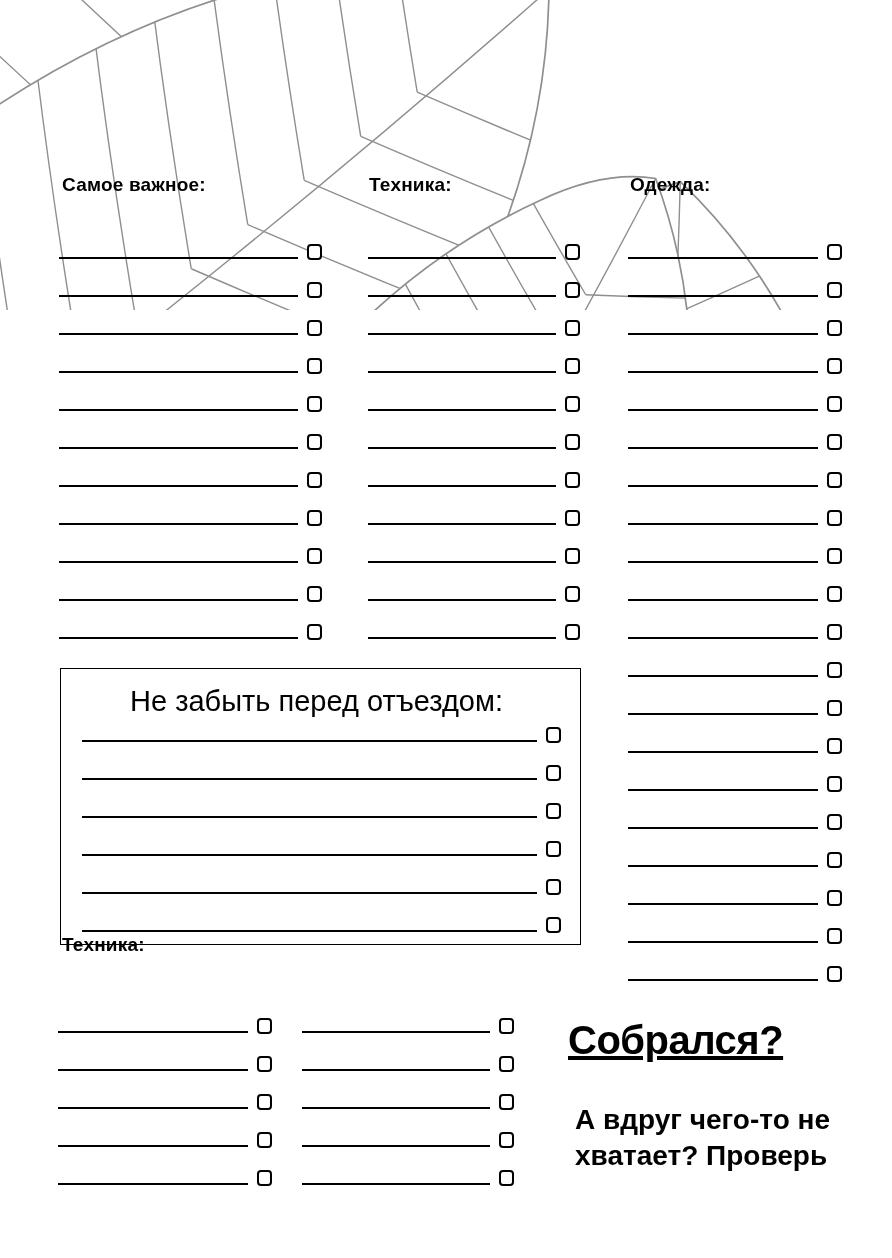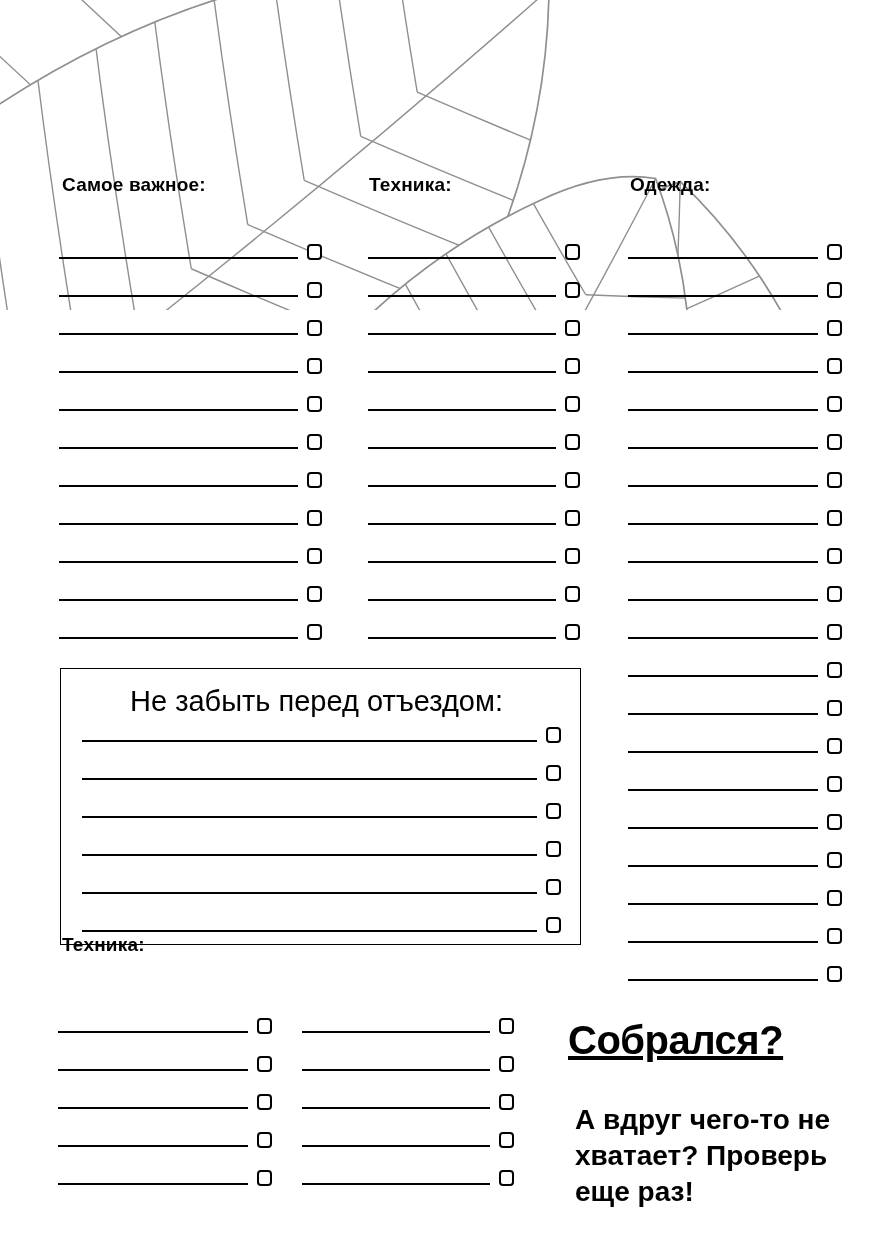--- a/index.html
+++ b/index.html
@@ -353,16 +353,15 @@
       <div class="write-line"></div>
       <span class="checkbox"></span>
     </div>
     </div>
 
   <div class="footer-headline">Собрался?</div>
 
   <div class="footer-note">
     <span>А вдруг чего-то не</span>
     <span>хватает? Проверь</span>
-    <span>еще раз!</span>
   </div>
 
 </div>
 
 </body></html>

